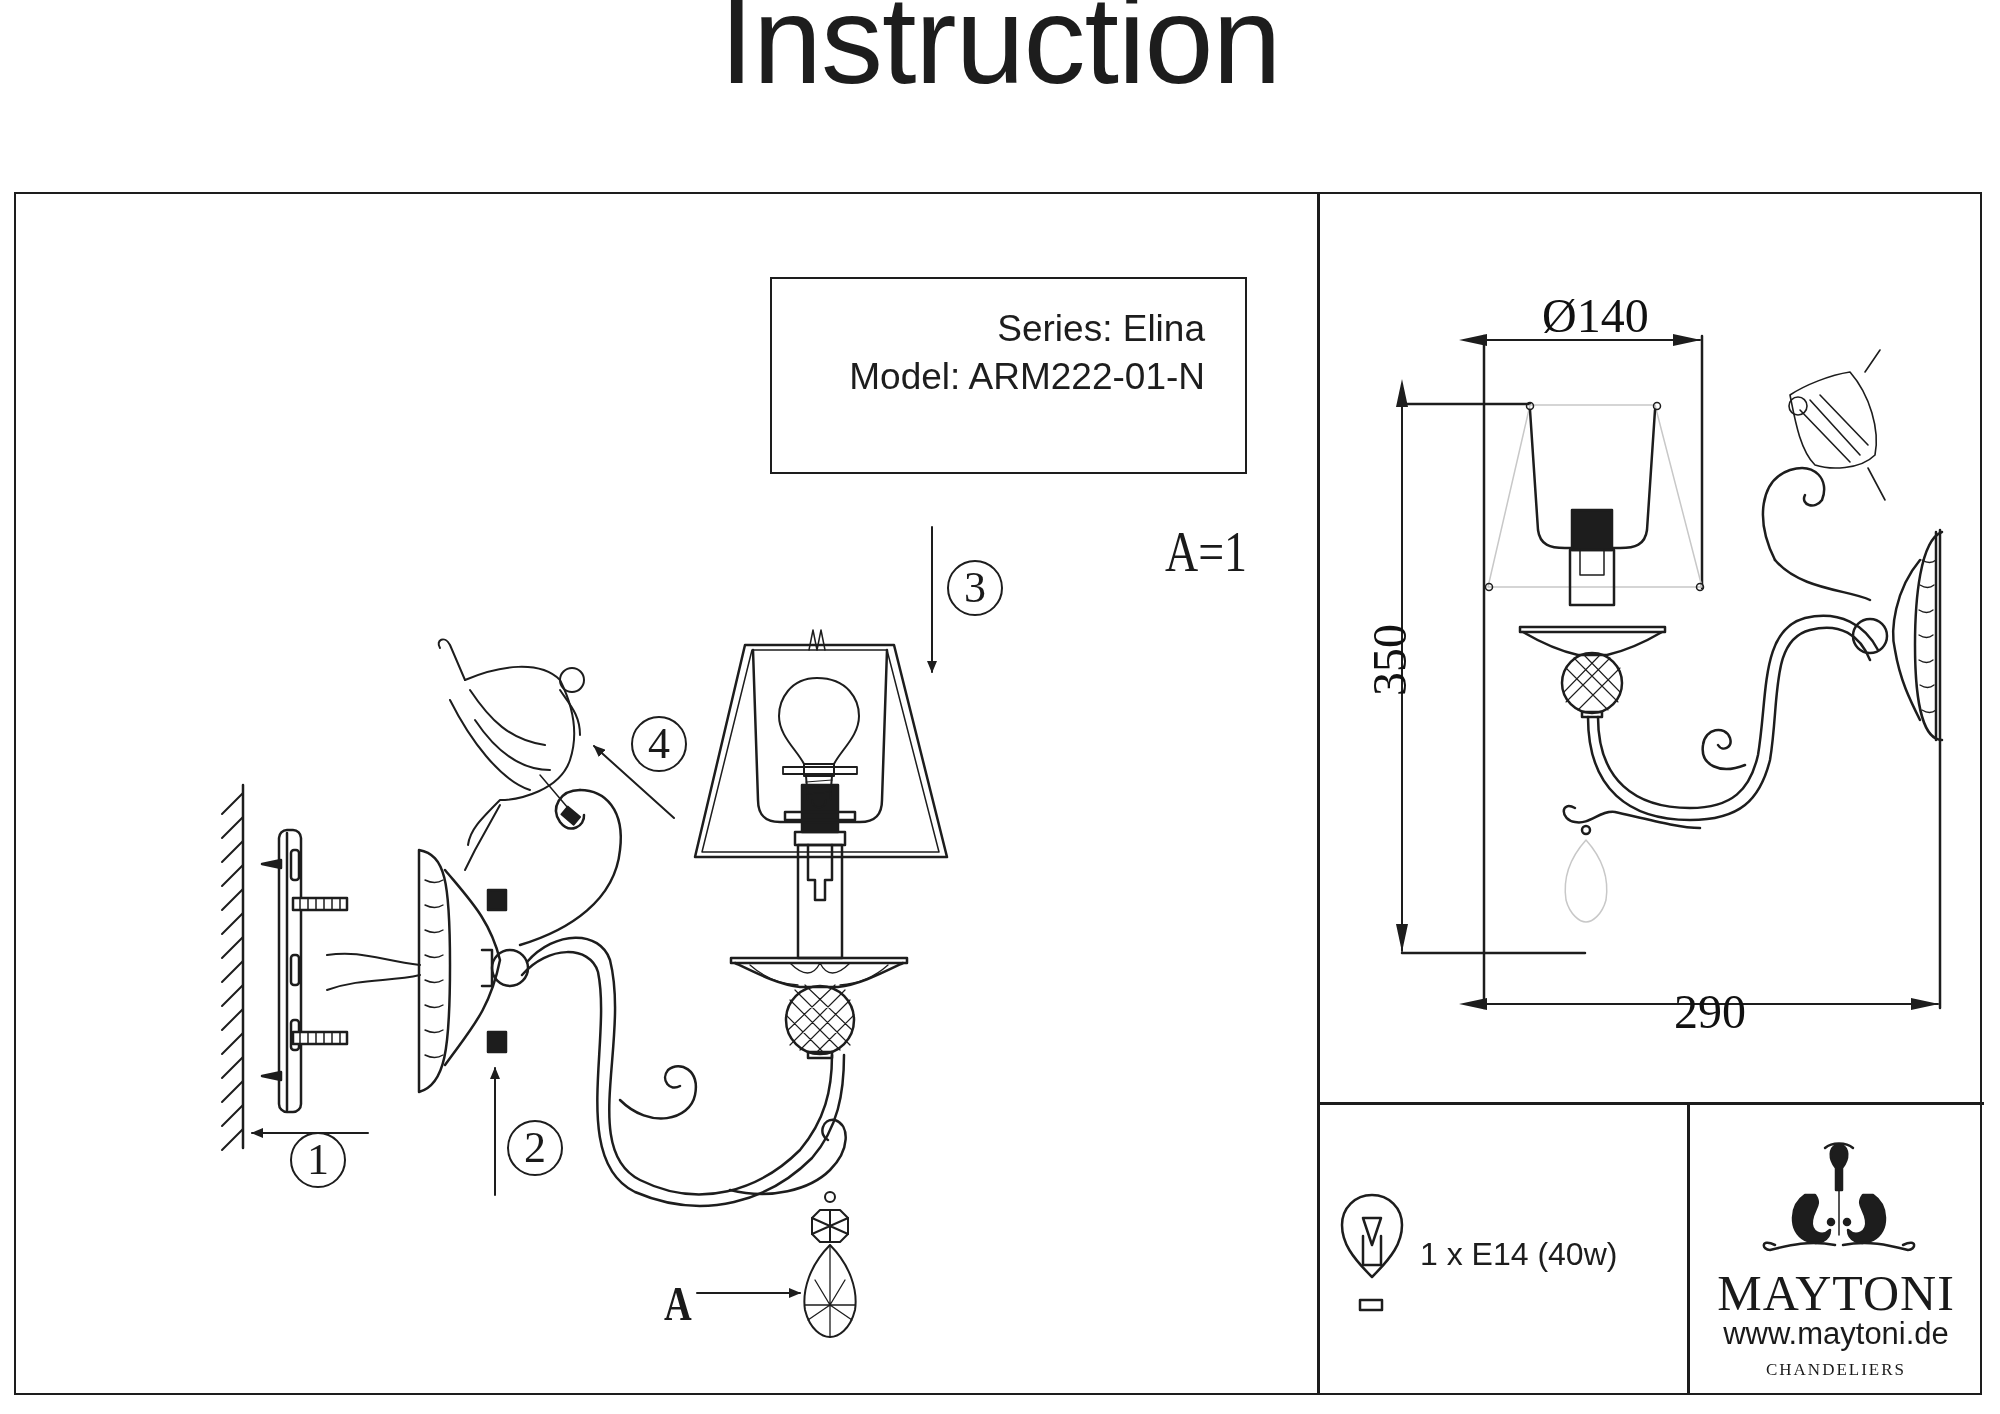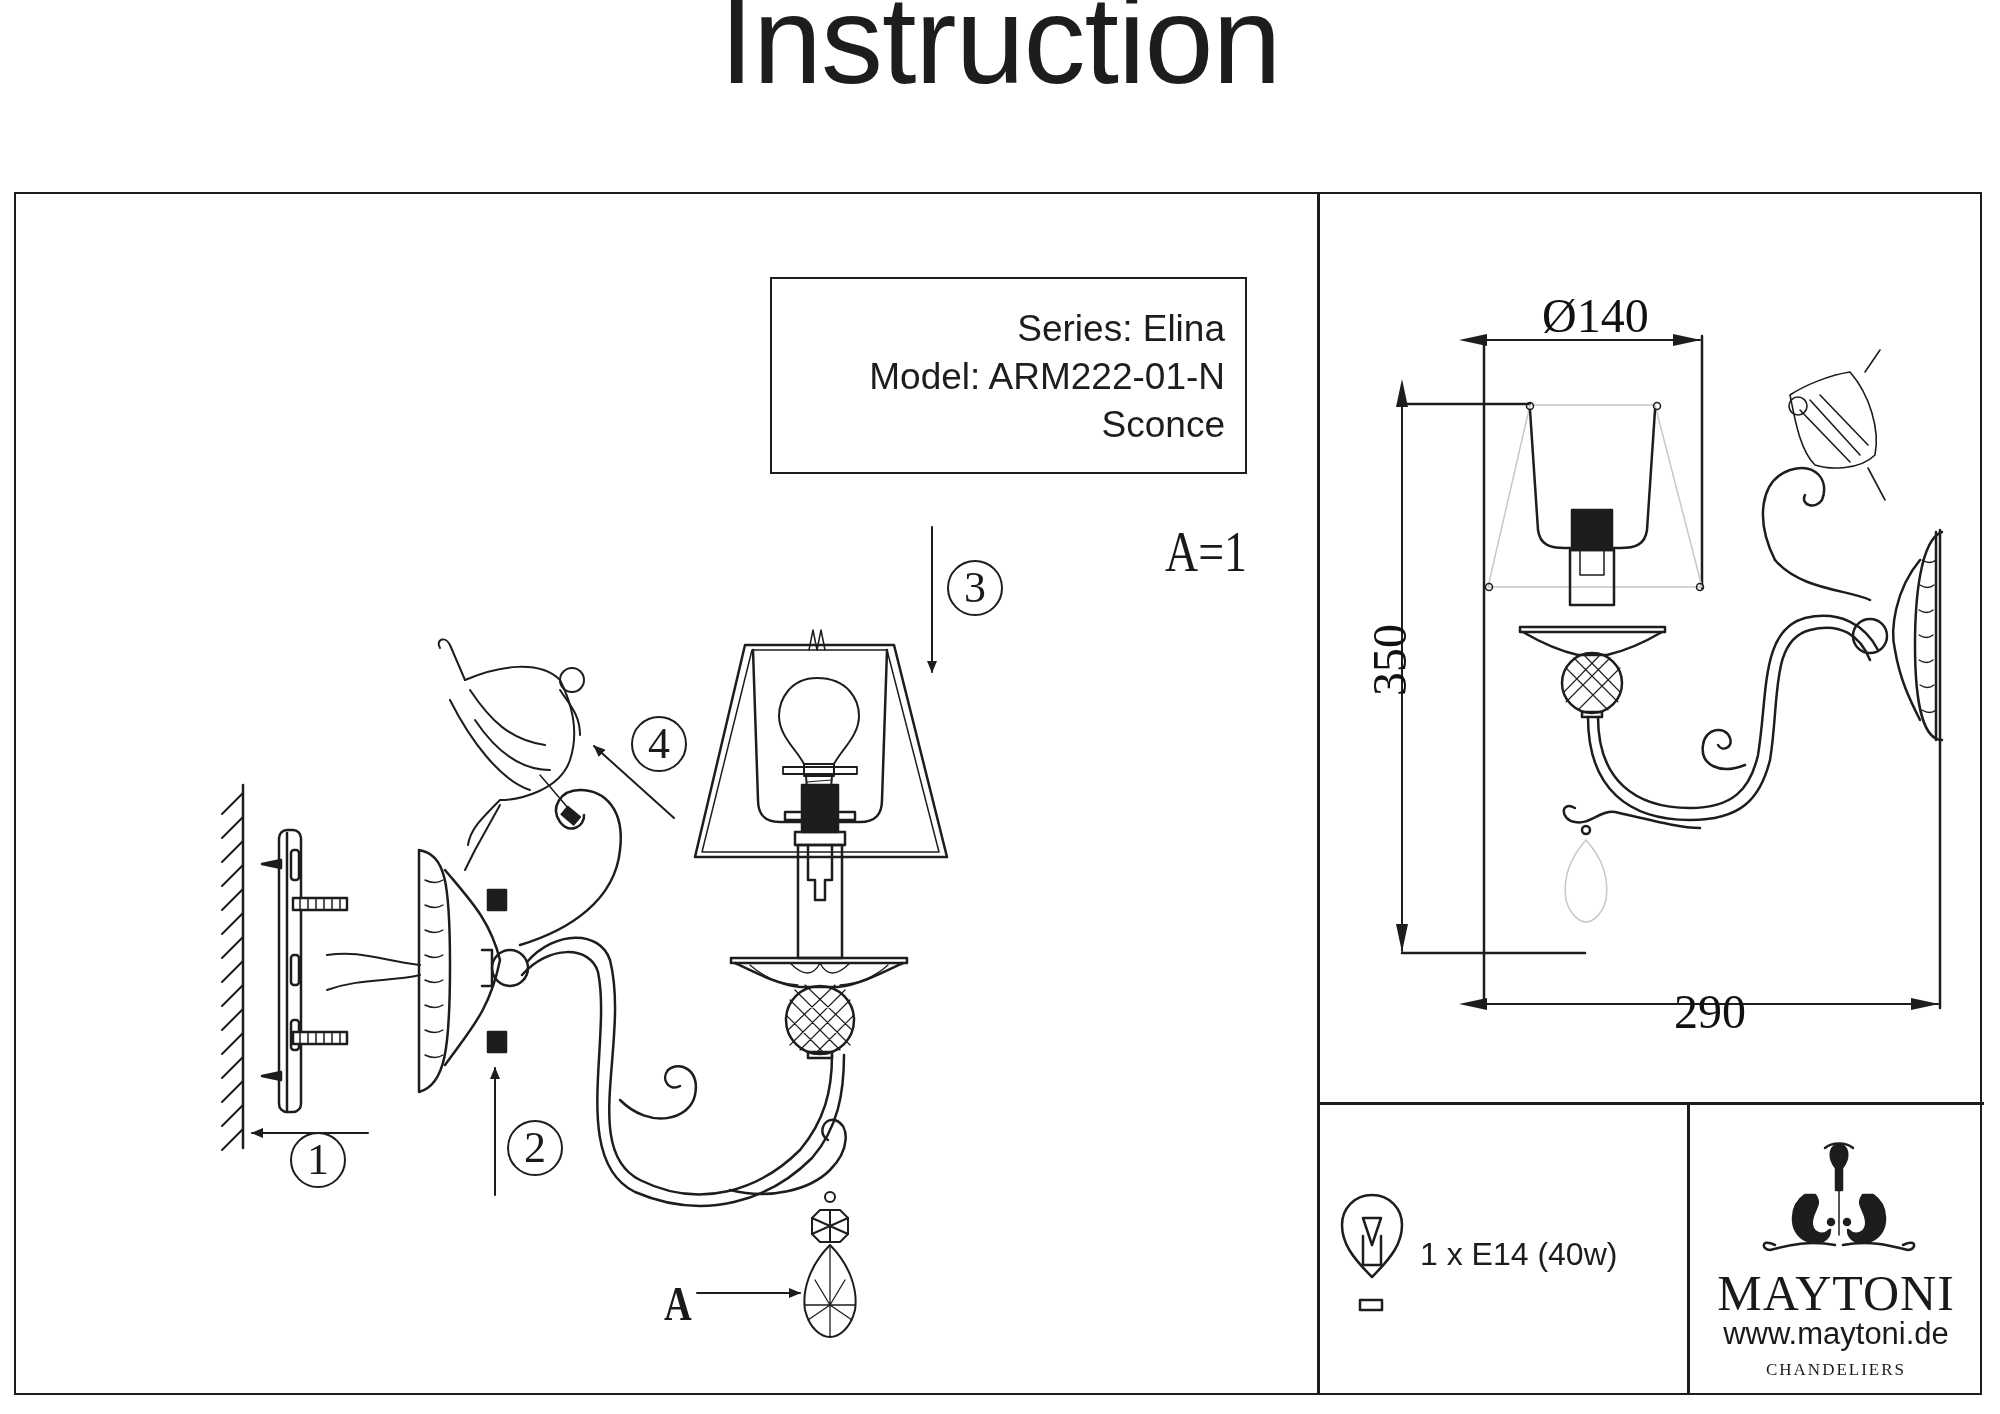--- a/index.html
+++ b/index.html
@@ -1,21 +1,21 @@
 <!DOCTYPE html>
 <html><head>
 <meta charset="utf-8">
 <style>
   html, body { margin: 0; padding: 0; background: #ffffff; }
   body { width: 2000px; height: 1414px; position: relative; overflow: hidden; font-family: "Liberation Sans", sans-serif; color: #1a1a1a; }
   .title { position: absolute; left: 0; width: 2000px; top: -22px; text-align: center; font-size: 124px; line-height: 1; letter-spacing: -1px; color: #1d1d1d; }
   .frame { position: absolute; left: 14px; top: 192px; width: 1968px; height: 1203px; border: 2.5px solid #1d1d1d; box-sizing: border-box; }
   .vline { position: absolute; background: #1d1d1d; width: 2.5px; }
   .hline { position: absolute; background: #1d1d1d; height: 2.5px; }
-  .infobox { position: absolute; left: 770px; top: 277px; width: 477px; height: 197px; border: 2.5px solid #1d1d1d; box-sizing: border-box; text-align: right; padding: 26px 20px 0 0; font-size: 37px; line-height: 48px; color: #1d1d1d; }
+  .infobox { position: absolute; left: 770px; top: 277px; width: 477px; height: 197px; border: 2.5px solid #1d1d1d; box-sizing: border-box; text-align: right; padding: 26px 40px 0 0; font-size: 37px; line-height: 48px; color: #1d1d1d; }
   .infobox div { white-space: nowrap; }
   .serif { font-family: "Liberation Serif", serif; }
   .scale { position: absolute; left: 1165px; top: 520px; font-size: 56px; transform: scaleX(0.82); transform-origin: left top; }
   svg.draw { position: absolute; left: 0; top: 0; }
   .step { position: absolute; width: 56px; height: 56px; border: 2px solid #1d1d1d; border-radius: 50%; box-sizing: border-box; text-align: center; font-family: "Liberation Serif", serif; font-size: 44px; line-height: 52px; }
   .dim { position: absolute; font-family: "Liberation Serif", serif; font-size: 48px; line-height: 1; color: #111; }
   .dim-v { transform: rotate(-90deg); transform-origin: center; }
   .bulb-spec { position: absolute; left: 1420px; top: 1236px; font-size: 32px; color: #1d1d1d; }
   .brand { position: absolute; left: 1690px; width: 292px; text-align: center; }
   .brand-name { top: 1264px; font-family: "Liberation Serif", serif; font-size: 50px; letter-spacing: 1px; }
@@ -29,21 +29,20 @@
 <div class="title">Instruction</div>
 
 <div class="frame"></div>
 <div class="vline" style="left:1317px; top:192px; height:1203px;"></div>
 <div class="hline" style="left:1317px; top:1102px; width:667px;"></div>
 <div class="vline" style="left:1687px; top:1102px; height:293px;"></div>
 
 <div class="infobox">
   <div>Series: Elina</div>
   <div>Model: ARM222-01-N</div>
-  <div>Sconce</div>
 </div>
 
 <div class="scale serif">A=1</div>
 
 <svg class="draw" width="2000" height="1414" viewBox="0 0 2000 1414" fill="none" stroke="#1d1d1d" stroke-width="2.5" stroke-linecap="round" stroke-linejoin="round">
   <defs>
     <marker id="arr" markerWidth="12" markerHeight="10" refX="11" refY="5" orient="auto" markerUnits="userSpaceOnUse">
       <path d="M0,0 L12,5 L0,10 z" fill="#1d1d1d" stroke="none"></path>
     </marker>
     <marker id="arrL" markerWidth="28" markerHeight="12" refX="27" refY="6" orient="auto" markerUnits="userSpaceOnUse">

